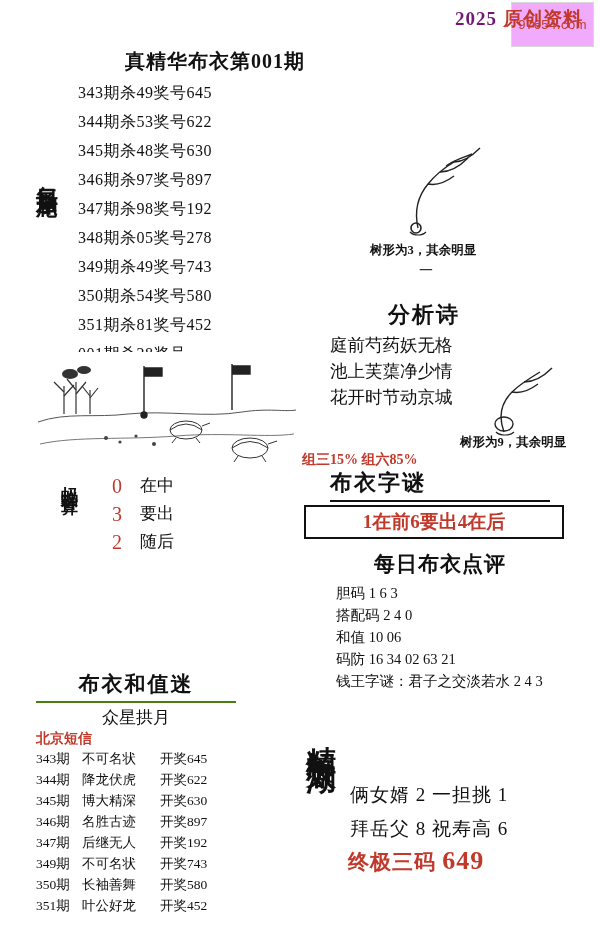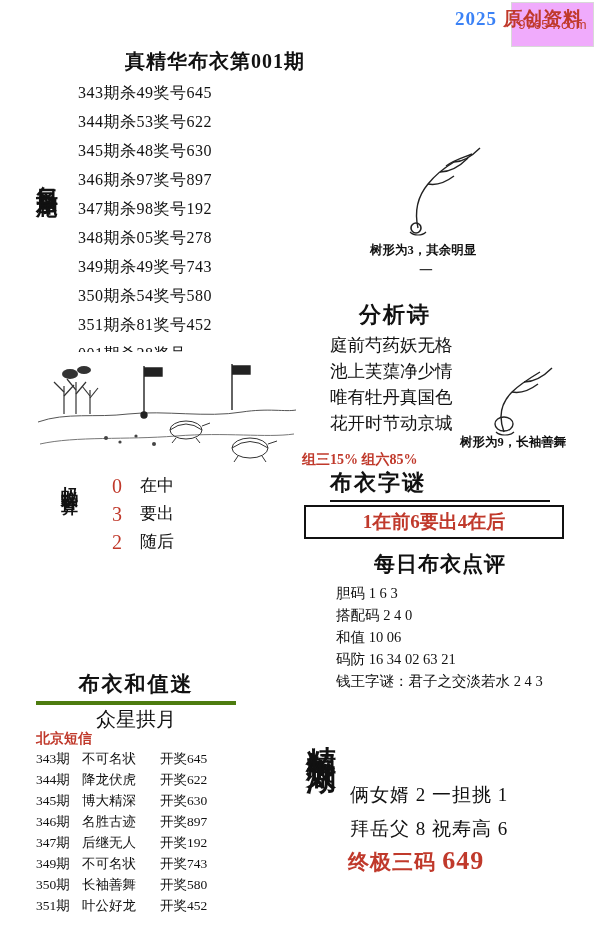--- a/index.html
+++ b/index.html
@@ -25,21 +25,21 @@
     letter-spacing:0.5px;
   }
 
   .year-banner {
     position:absolute; top:6px; left:455px;
     font-size:19px; font-weight:bold;
     color:#c0392b;
     letter-spacing:1px;
     white-space:nowrap;
   }
-  .year-banner .yr { color:#3b82f6; font-family:"Liberation Serif", serif; }
+  .year-banner .yr { color:#701a75; font-family:"Liberation Serif", serif; }
 
   .main-title {
     position:absolute; top:48px; left:0; width:430px;
     text-align:center;
     font-size:20px; font-weight:bold;
     font-family:"Liberation Serif", serif;
     letter-spacing:1px;
   }
 
   
@@ -84,27 +84,27 @@
   
   .heading-underline {
     position:absolute;
     text-align:center;
     font-weight:bold;
     font-family:"Liberation Serif", serif;
   }
   #heshi-title {
     left:36px; top:670px; width:200px;
     font-size:21px;
-    border-bottom:4px solid #4d7c0f;
+    border-bottom:2px solid #4d7c0f;
     padding-bottom:3px;
     letter-spacing:2px;
   }
   #heshi-sub {
     position:absolute; left:36px; top:706px; width:200px;
-    text-align:center; font-size:20px;
+    text-align:center; font-size:17px;
     font-family:"Liberation Serif", serif;
   }
   #beijing-sms {
     position:absolute; left:36px; top:730px;
     font-size:14px; color:#c0392b; font-weight:bold;
     font-family:"Liberation Serif", serif;
   }
   .sms-list { position:absolute; left:36px; top:748px; font-size:13.5px; font-family:"Liberation Serif", serif; }
   .sms-list .row { height:21px; line-height:21px; white-space:nowrap; }
   .sms-list .per { display:inline-block; width:46px; }
@@ -117,21 +117,21 @@
     font-size:12.5px; font-weight:bold;
     font-family:"Liberation Serif", serif;
     white-space:nowrap;
   }
   #tree-note-1 { left:370px; top:242px; }
   #tree-note-2 { left:460px; top:434px; }
   #dash-1 { position:absolute; left:419px; top:262px; font-size:14px; color:#333; }
 
   #poem-title {
     position:absolute; left:330px; top:300px; width:130px;
-    text-align:center; font-size:22px; font-weight:bold;
+    text-align:right; font-size:22px; font-weight:bold;
     font-family:"Liberation Serif", serif; letter-spacing:2px;
   }
   .poem {
     position:absolute; left:330px; top:332px;
     font-size:17.5px; line-height:26px;
     font-family:"Liberation Serif", serif;
   }
   #zu-line {
     position:absolute; left:302px; top:451px;
     font-size:14px; font-weight:bold; color:#c0392b;
@@ -329,37 +329,36 @@
     </svg>
   </div>
 
   <div class="tree-note" id="tree-note-1">树形为3，其余明显</div>
   <div id="dash-1">一</div>
 
   <div id="poem-title">分析诗</div>
   <div class="poem">
     <div>庭前芍药妖无格</div>
     <div>池上芙蕖净少情</div>
-    <div>唯有牡丹真国色</div>
     <div>花开时节动京城</div>
   </div>
 
   <div class="ill" id="ill-tree2">
     <svg width="96" height="76" viewBox="0 0 96 76" xmlns="http://www.w3.org/2000/svg">
       <g stroke="#222" stroke-width="1.4" fill="none">
         <path d="M34 70 C28 54 32 40 42 30 C50 22 60 16 70 10"></path>
         <path d="M42 30 C52 32 60 28 68 22"></path>
         <path d="M54 20 C64 20 74 14 82 6"></path>
       </g>
       <ellipse cx="34" cy="62" rx="9" ry="7" stroke="#222" stroke-width="1.4" fill="none"></ellipse>
       <path d="M26 70 C30 74 40 74 44 70" stroke="#222" stroke-width="1.2" fill="none"></path>
     </svg>
   </div>
 
-  <div class="tree-note" id="tree-note-2">树形为9，长袖善舞</div>
+  <div class="tree-note" id="tree-note-2">树形为9，其余明显</div>
 
   <div id="zu-line">组三15% 组六85%</div>
 
   <div id="buyi-riddle-title">布衣字谜</div>
   <div id="riddle-line">1在前6要出4在后</div>
 
   <div id="daily-comment-title">每日布衣点评</div>
   <div class="comment-list">
     <div class="row">胆码 1 6 3</div>
     <div class="row">搭配码 2 4 0</div>

